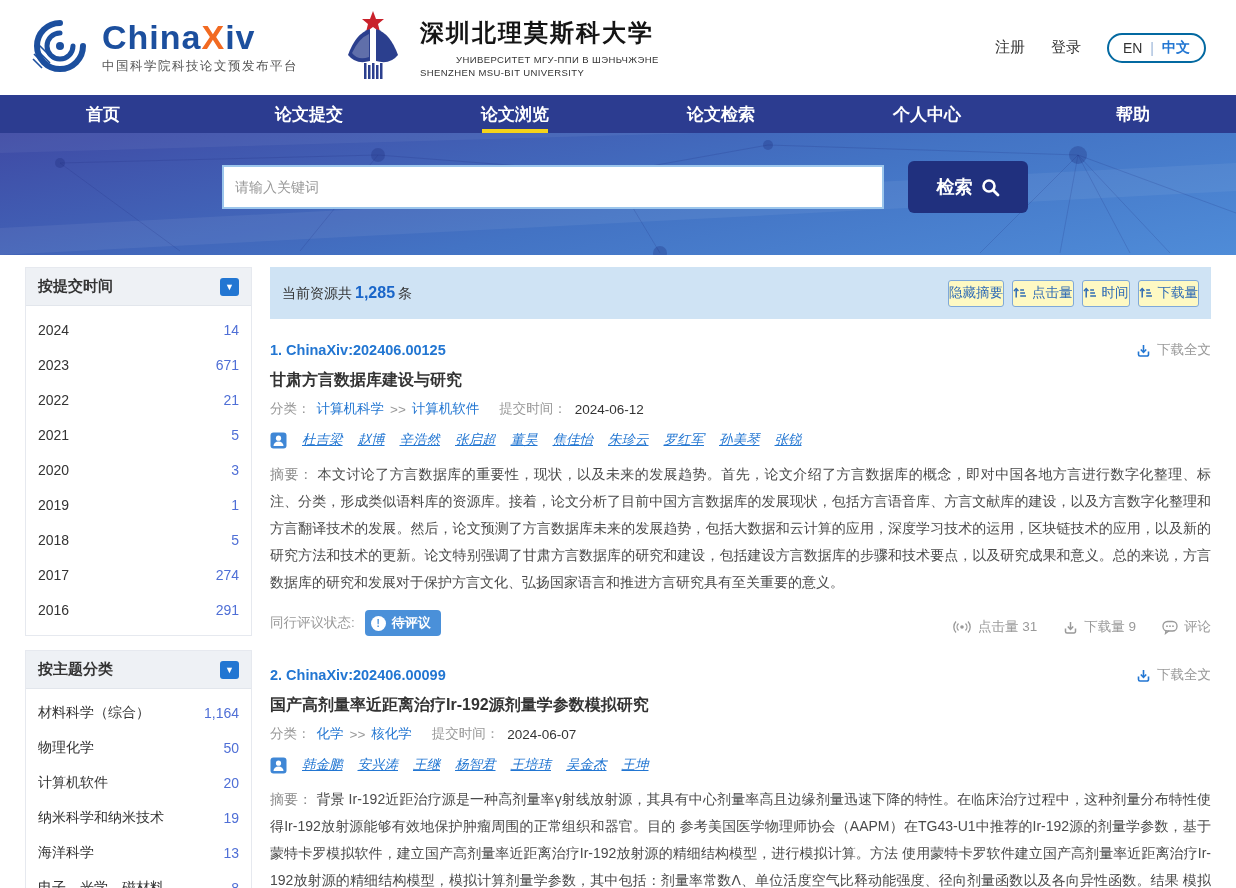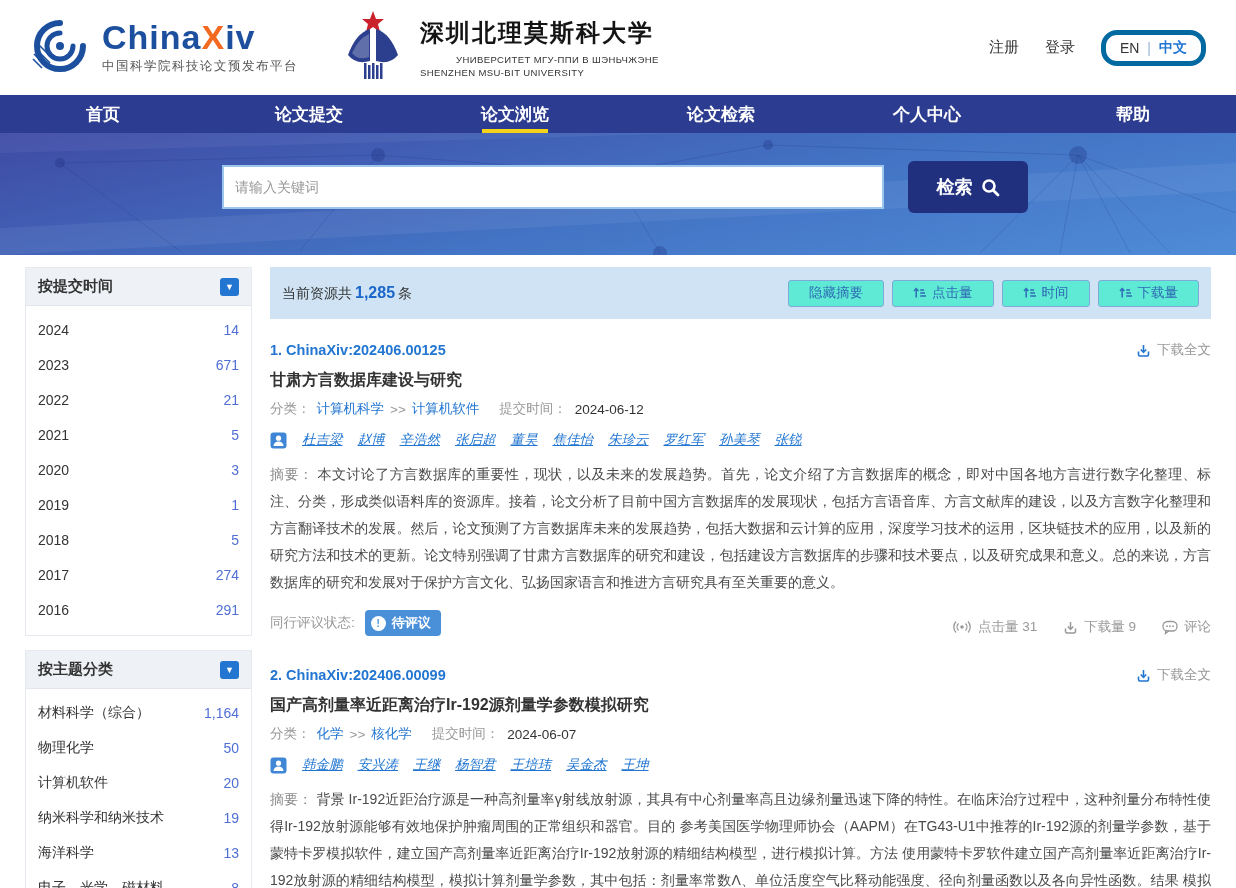--- a/index.html
+++ b/index.html
@@ -11,21 +11,21 @@
   .logo-group { display:flex; align-items:center; gap:12px; }
   .logo-name { font-size:34px; font-weight:bold; color:#1c4f9e; letter-spacing:1px; line-height:34px; }
   .logo-name .x { color:#f26a21; }
   .logo-sub { font-size:12.5px; color:#555; margin-top:4px; letter-spacing:1.5px; }
   .uni-group { display:flex; align-items:center; gap:14px; margin-left:42px; }
   .uni-cn { font-family:"DejaVu Serif","Liberation Serif",serif; font-size:24px; font-weight:bold; color:#141414; letter-spacing:2px; }
   .uni-ru { font-size:9.5px; color:#333; margin-top:5px; letter-spacing:.4px;margin-left:36px; }
   .uni-en { font-size:9.5px; color:#333; margin-top:2px; letter-spacing:.4px; }
   .header-right { margin-left:auto; display:flex; align-items:center; gap:26px; }
   .hdr-link { font-size:15px; color:#333; cursor:pointer; }
-  .lang-pill { display:flex; align-items:center; gap:8px; border:5px solid #0369a1; border-radius:16px; padding:4px 14px; font-size:14px; }
+  .lang-pill { display:flex; align-items:center; gap:8px; border:2px solid #0369a1; border-radius:16px; padding:4px 14px; font-size:14px; }
   .lang-en { color:#333; } .lang-sep { color:#9ab4d8; } .lang-zh { color:#2276d2; font-weight:bold; }
 
   
   .main-nav { height:38px; background:#2c3c90; display:flex; }
   .nav-item { flex:1; position:relative; display:flex; align-items:center; justify-content:center;
     color:#fff; font-size:17px; font-weight:bold; cursor:pointer; }
   .nav-underline { display:none; position:absolute; bottom:0; left:50%; transform:translateX(-50%);
     width:66px; height:4px; background:#f5d319; }
   .nav-item.active .nav-underline { display:block; }
 
@@ -56,21 +56,21 @@
   .facet-items { padding:6px 12px 8px 12px; }
   .facet-row { height:35px; display:flex; align-items:center; justify-content:space-between; cursor:pointer; }
   .facet-label { font-size:14px; color:#333; }
   .facet-count { font-size:14px; color:#4f6fd6; }
 
   
   .topbar { height:52px; background:#cfe3f4; display:flex; align-items:center; justify-content:space-between; padding:0 12px; }
   .total-text { font-size:14px; color:#333; }
   .total-num { color:#1a66c9; font-weight:bold; font-size:16px; padding:0 3px; }
   .topbar-btns { display:flex; gap:8px; }
-  .tb-btn { display:inline-flex; align-items:center; gap:5px; height:27px; padding:0 20px; background:#5eead4;
+  .tb-btn { display:inline-flex; align-items:center; gap:5px; height:27px; padding:0 0; background:#fef9c3;
     border:1px solid #7fa9d9; border-radius:3px; color:#2f6bb5; font-size:13.5px; cursor:pointer;
     font-family:"Liberation Sans","DejaVu Sans",sans-serif; }
 
   
   .paper { padding:22px 0 8px 0; }
   .paper-head { display:flex; align-items:center; justify-content:space-between; }
   .paper-id { color:#2276d2; font-weight:bold; font-size:14.5px; }
   .dl-link { display:inline-flex; align-items:center; gap:6px; color:#999; font-size:13.5px; cursor:pointer; }
   .paper-title { margin-top:11px; font-size:16px; font-weight:bold; color:#333; }
   .paper-meta { margin-top:9px; font-size:13.5px; color:#999; display:flex; align-items:center; }

